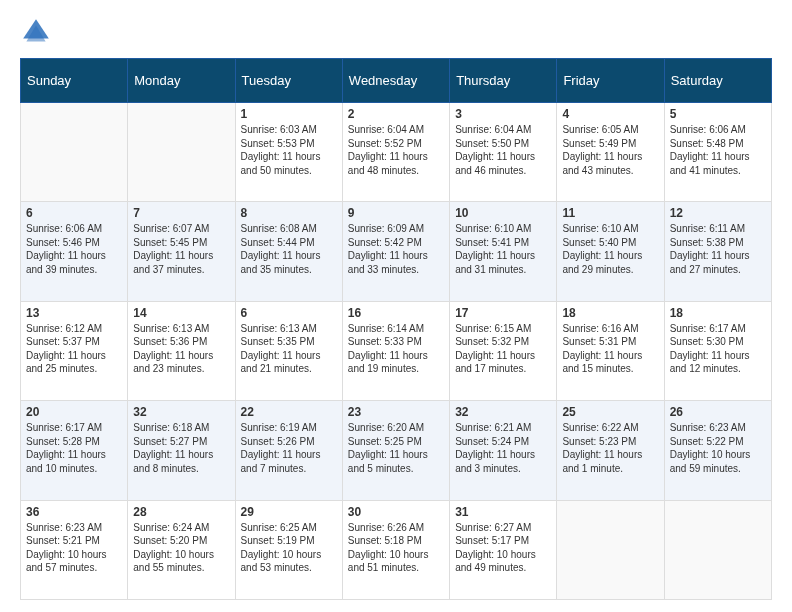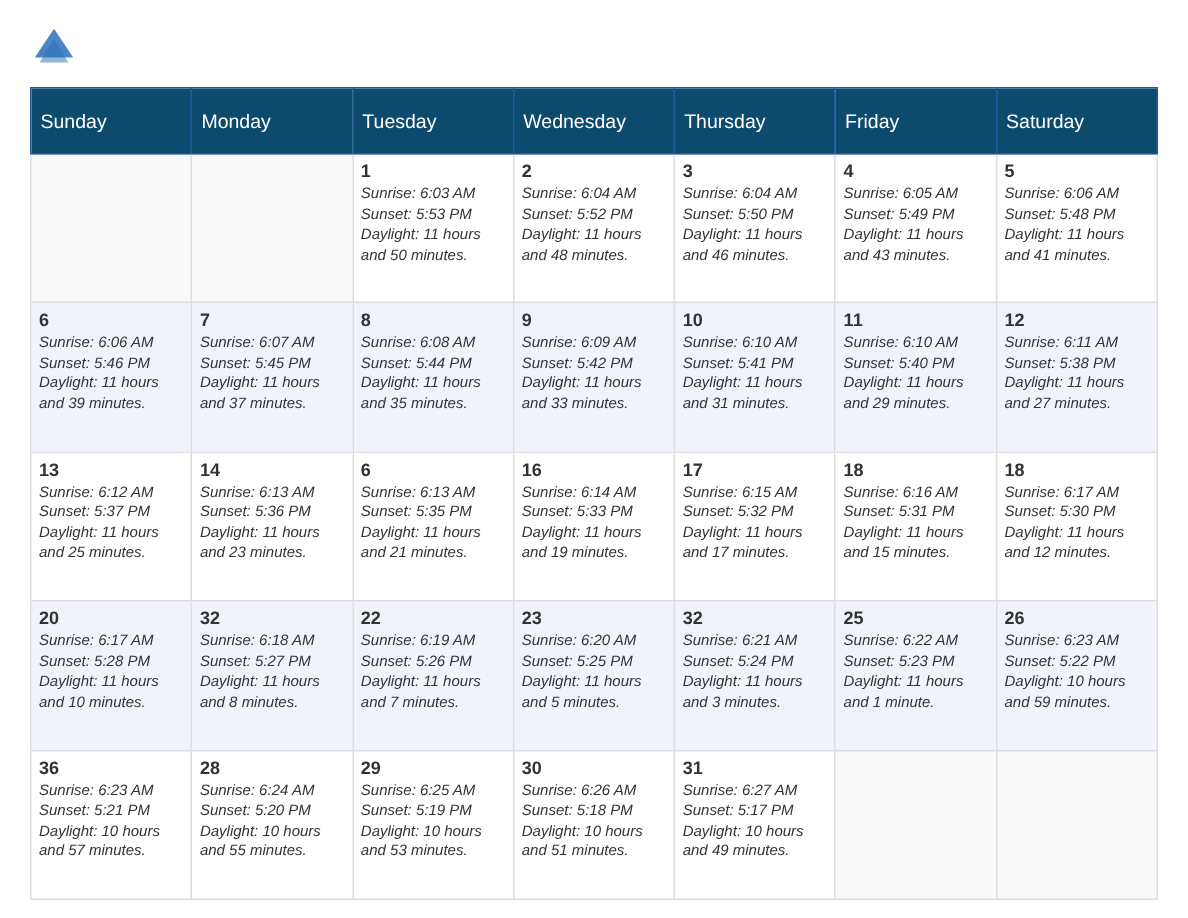--- a/index.html
+++ b/index.html
@@ -92,21 +92,20 @@
       font-size: 12px;
       font-weight: bold;
       color: #333;
       display: block;
       margin-bottom: 2px;
     }
     .cell-text {
       font-size: 10px;
       color: #333;
       line-height: 1.35;
-      font-style: italic;
     }
     .alt-row td {
       background: #f0f4fa;
     }
   </style>
 </head>
 <body>
 
 <div class="page">
   <div class="header">

